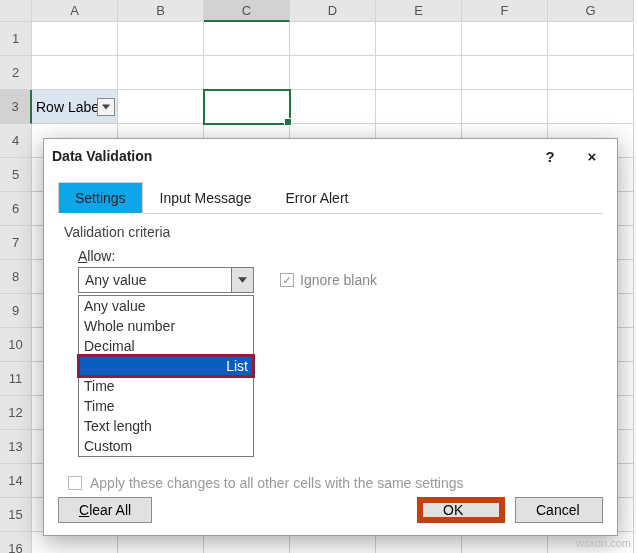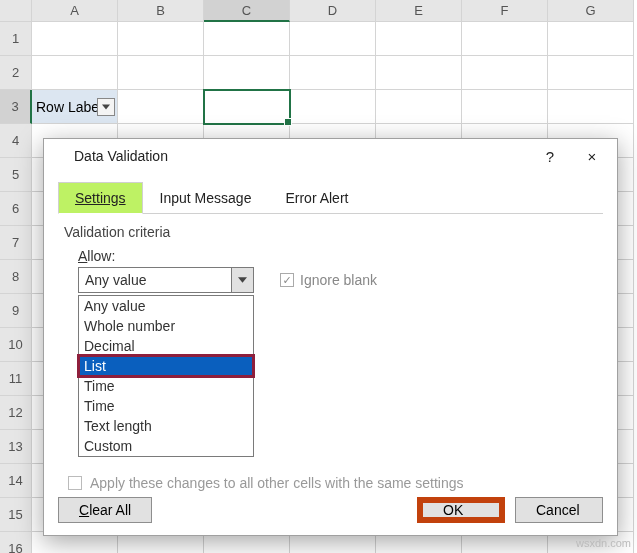--- a/index.html
+++ b/index.html
@@ -17,42 +17,42 @@
 .row-h.active { background: #d2d2d2; border-right: 2px solid #217346; }
 .cell { width: 86px; border-right: 1px solid #d4d4d4; border-bottom: 1px solid #d4d4d4; font-size: 14px; padding: 0 4px; display: flex; align-items: center; }
 .cell.selected { outline: 2px solid #217346; outline-offset: -1px; position: relative; }
 .cell.selected::after { content:''; position:absolute; right:-3px; bottom:-3px; width:6px; height:6px; background:#217346; border:1px solid #fff; }
 .cell.pivot { background: #dce6f1; font-weight: normal; position: relative; }
 .dropdown-btn { position: absolute; right: 2px; top: 50%; transform: translateY(-50%); width: 18px; height: 18px; border: 1px solid #888; background: #f4f4f4; display:flex; align-items:center; justify-content:center; }
 .dropdown-btn svg { width: 8px; height: 6px; }
 
 
 .dialog { position: absolute; left: 43px; top: 138px; width: 575px; height: 398px; background: #fff; border: 1px solid #a0a0a0; box-shadow: 0 6px 24px rgba(0,0,0,0.35); }
-.titlebar { display: flex; align-items: center; height: 34px; padding: 0 4px 0 30px; font-size: 14px; color: #222; }
+.titlebar { display: flex; align-items: center; height: 34px; padding: 0 4px 0 8px; font-size: 14px; color: #222; font-weight: bold; }
 .titlebar .title { flex: 1; }
 .titlebar .tb-btn { width: 42px; height: 28px; display:flex; align-items:center; justify-content:center; font-size: 15px; color: #222; }
 
 .tabrow { display: flex; border-bottom: 1px solid #d0d0d0; margin: 8px 14px 0 14px; }
 .tab { padding: 7px 16px; font-size: 14px; color: #222; border: 1px solid transparent; border-bottom: none; position: relative; top: 1px; }
-.tab.active { border: 1px solid #d0d0d0; border-bottom: 1px solid #fff; background: #bef264; text-decoration: underline; }
+.tab.active { border: 1px solid #d0d0d0; border-bottom: 1px solid #fff; background: #0ea5e9; }
 
 .panel { padding: 10px 20px 0 20px; font-size: 14px; color: #333; position: relative; }
 .label-sec { font-size: 14px; color: #444; margin-bottom: 8px; }
 .label-allow { margin: 4px 0 3px 14px; }
 .allow-row { display: flex; align-items: center; margin-left: 14px; }
 .combo { width: 176px; height: 26px; border: 1px solid #7a7a7a; display: flex; align-items: center; position: relative; }
 .combo-text { flex: 1; padding: 0 6px; font-size: 14px; }
 .combo-btn { width: 22px; height: 24px; background: #e1e1e1; border-left: 1px solid #7a7a7a; display:flex; align-items:center; justify-content:center; }
 .combo-btn svg { width:9px; height:6px; }
 .ignore { display: flex; align-items: center; margin-left: 26px; color: #888; }
 .ignore .cb { width: 14px; height: 14px; border: 1px solid #aaa; margin-right: 6px; display:flex; align-items:center; justify-content:center; font-size:11px; color:#888; }
 
 .listbox { margin-left: 14px; margin-top: 2px; width: 176px; border: 1px solid #7a7a7a; background: #fff; font-size: 14px; }
 .listbox .opt { padding: 1px 5px; line-height: 18px; }
-.listbox .opt.highlight { background: #0a5fbe; color: #fff; outline: 3px solid #8e1f3c; outline-offset: -1px; }
+.listbox .opt.highlight { background: #0a5fbe; color: #fff; outline: 3px solid #8e1f3c; outline-offset: -1px; text-align: right; }
 
 .apply-row { display:flex; align-items:center; margin: 18px 0 0 4px; color: #999; }
 .apply-row .cb { width: 14px; height: 14px; border: 1px solid #bbb; margin-right: 8px; }
 
 .btnbar { position: absolute; left: 14px; right: 14px; bottom: 12px; display: flex; align-items: center; }
 .btnbar .spacer { flex: 1; }
 .btn { height: 26px; padding: 0 20px; border: 1px solid #8e8e8e; background: #e1e1e1; font-size: 14px; display:flex; align-items:center; justify-content:flex-start; min-width: 88px; }
 .btn.clear { min-width: 92px; }
 .btn.primary { border: 6px solid #c2410c; background: #e1e1e1; }
 .btn + .btn { margin-left: 10px; }

